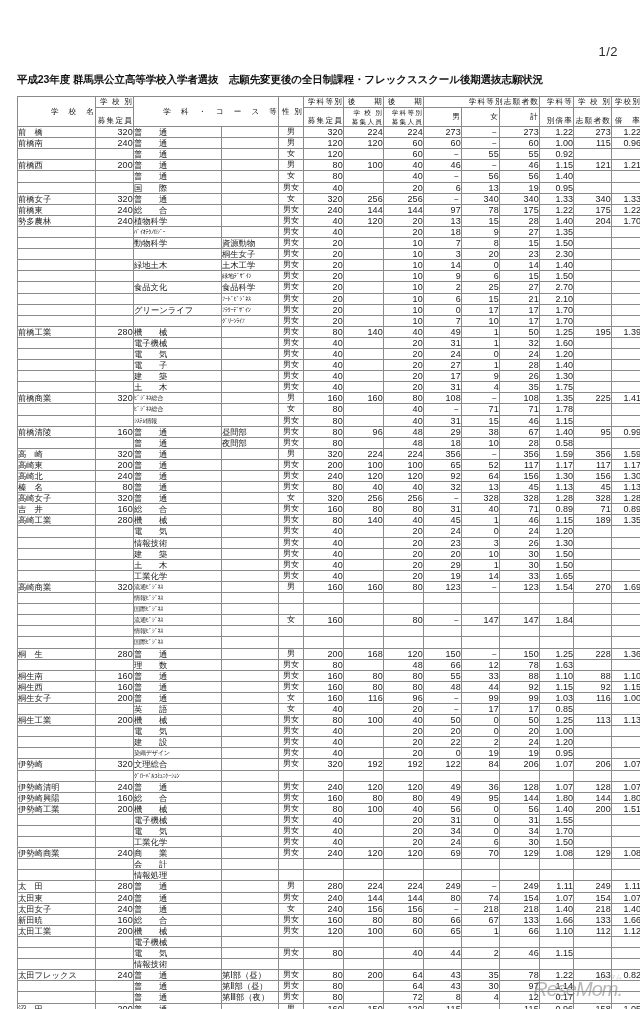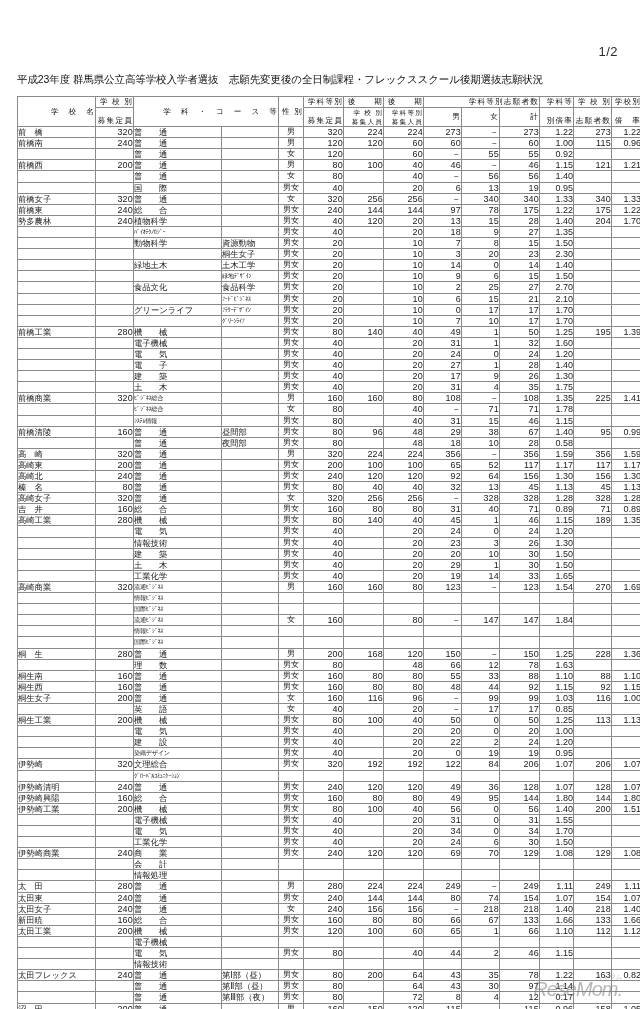--- a/index.html
+++ b/index.html
@@ -23,21 +23,21 @@
     position: absolute;
     top: 44px; right: 22px;
     font-size: 13px;
     letter-spacing: 0.5px;
     color: #2b2b2b;
   }
   .doc-title {
     position: absolute;
     top: 73px; left: 17px;
     font-size: 10.5px;
-    font-weight: normal;
+    font-weight: bold;
     color: #111;
     letter-spacing: -0.1px;
     white-space: nowrap;
   }
   table.main {
     position: absolute;
     top: 96px; left: 17px;
     width: 608px;
     border-collapse: collapse;
     table-layout: fixed;

